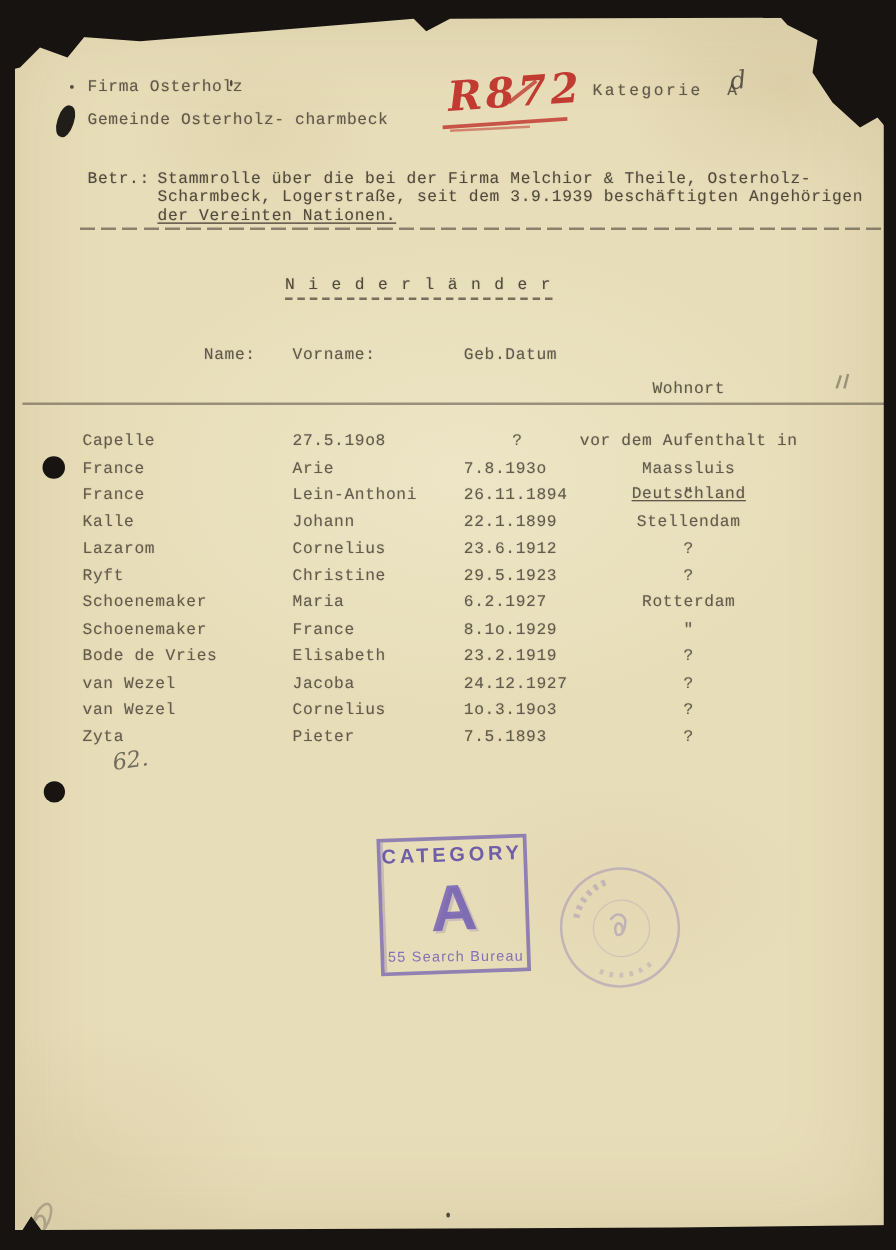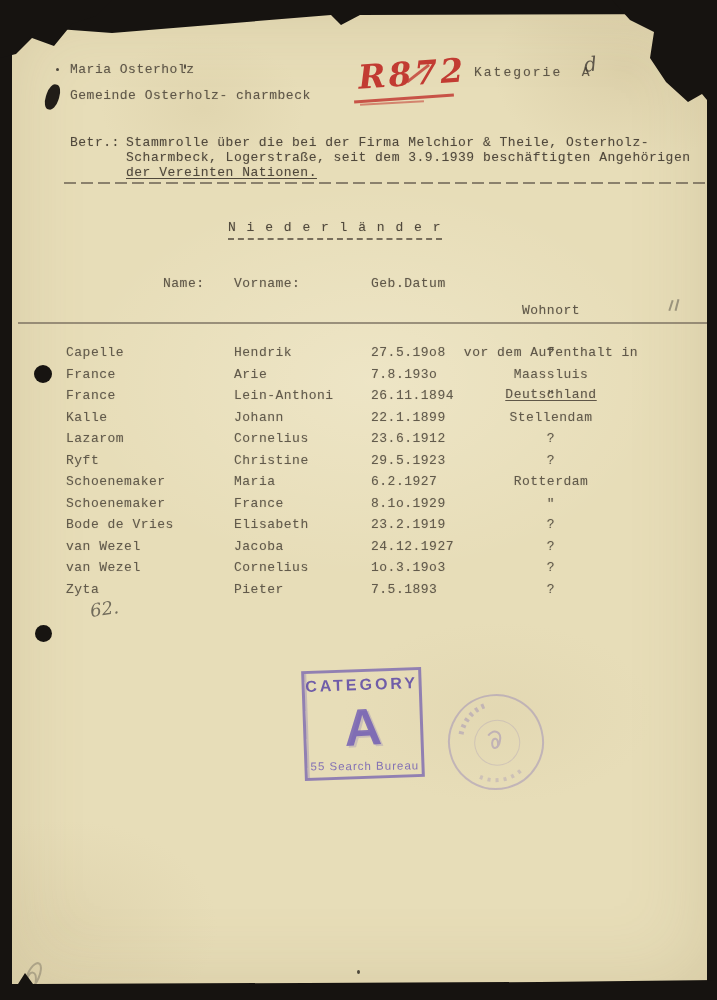--- a/index.html
+++ b/index.html
@@ -113,21 +113,21 @@
     border:1px solid rgba(118,98,186,.18);border-radius:50%;}
   .round-stamp svg{position:absolute;left:0;top:0;}
   
   .scribble{position:absolute;left:2px;top:938px;z-index:10;transform:rotate(-10deg);}
 </style>
 </head>
 <body>
 
 <div class="paper">
 
-  <div class="t office1">Maria Osterholz</div>
+  <div class="t office1">Firma Osterholz</div>
   <div class="t office2">Gemeinde Osterholz- charmbeck</div>
 
   <div class="red-ref">R872</div>
   <div class="red-line red-underline1"></div>
   <div class="red-line red-underline2"></div>
   <div class="red-line red-slash"></div>
 
   <div class="t kategorie">Kategorie  A</div>
   <div class="hand-d">d</div>
 
@@ -149,21 +149,20 @@
   </div>
   <div class="pencil-mark" style="left:662px;top:288px;width:14px;height:14px;">
     <div class="pencil-stroke" style="left:2px;top:2px;width:2px;height:11px;transform:rotate(18deg);"></div>
     <div class="pencil-stroke" style="left:8px;top:1px;width:2px;height:12px;transform:rotate(14deg);"></div>
   </div>
   <div class="header-rule"></div>
 
   <div class="rows">
     <div class="trow">
       <span class="c c1">Capelle</span>
-      <span class="c c2">Hendrik</span>
       <span class="c c3">27.5.19o8</span>
       <span class="c c4">?</span>
     </div>
     <div class="trow">
       <span class="c c1">France</span>
       <span class="c c2">Arie</span>
       <span class="c c3">7.8.193o</span>
       <span class="c c4">Maassluis</span>
     </div>
     <div class="trow">

